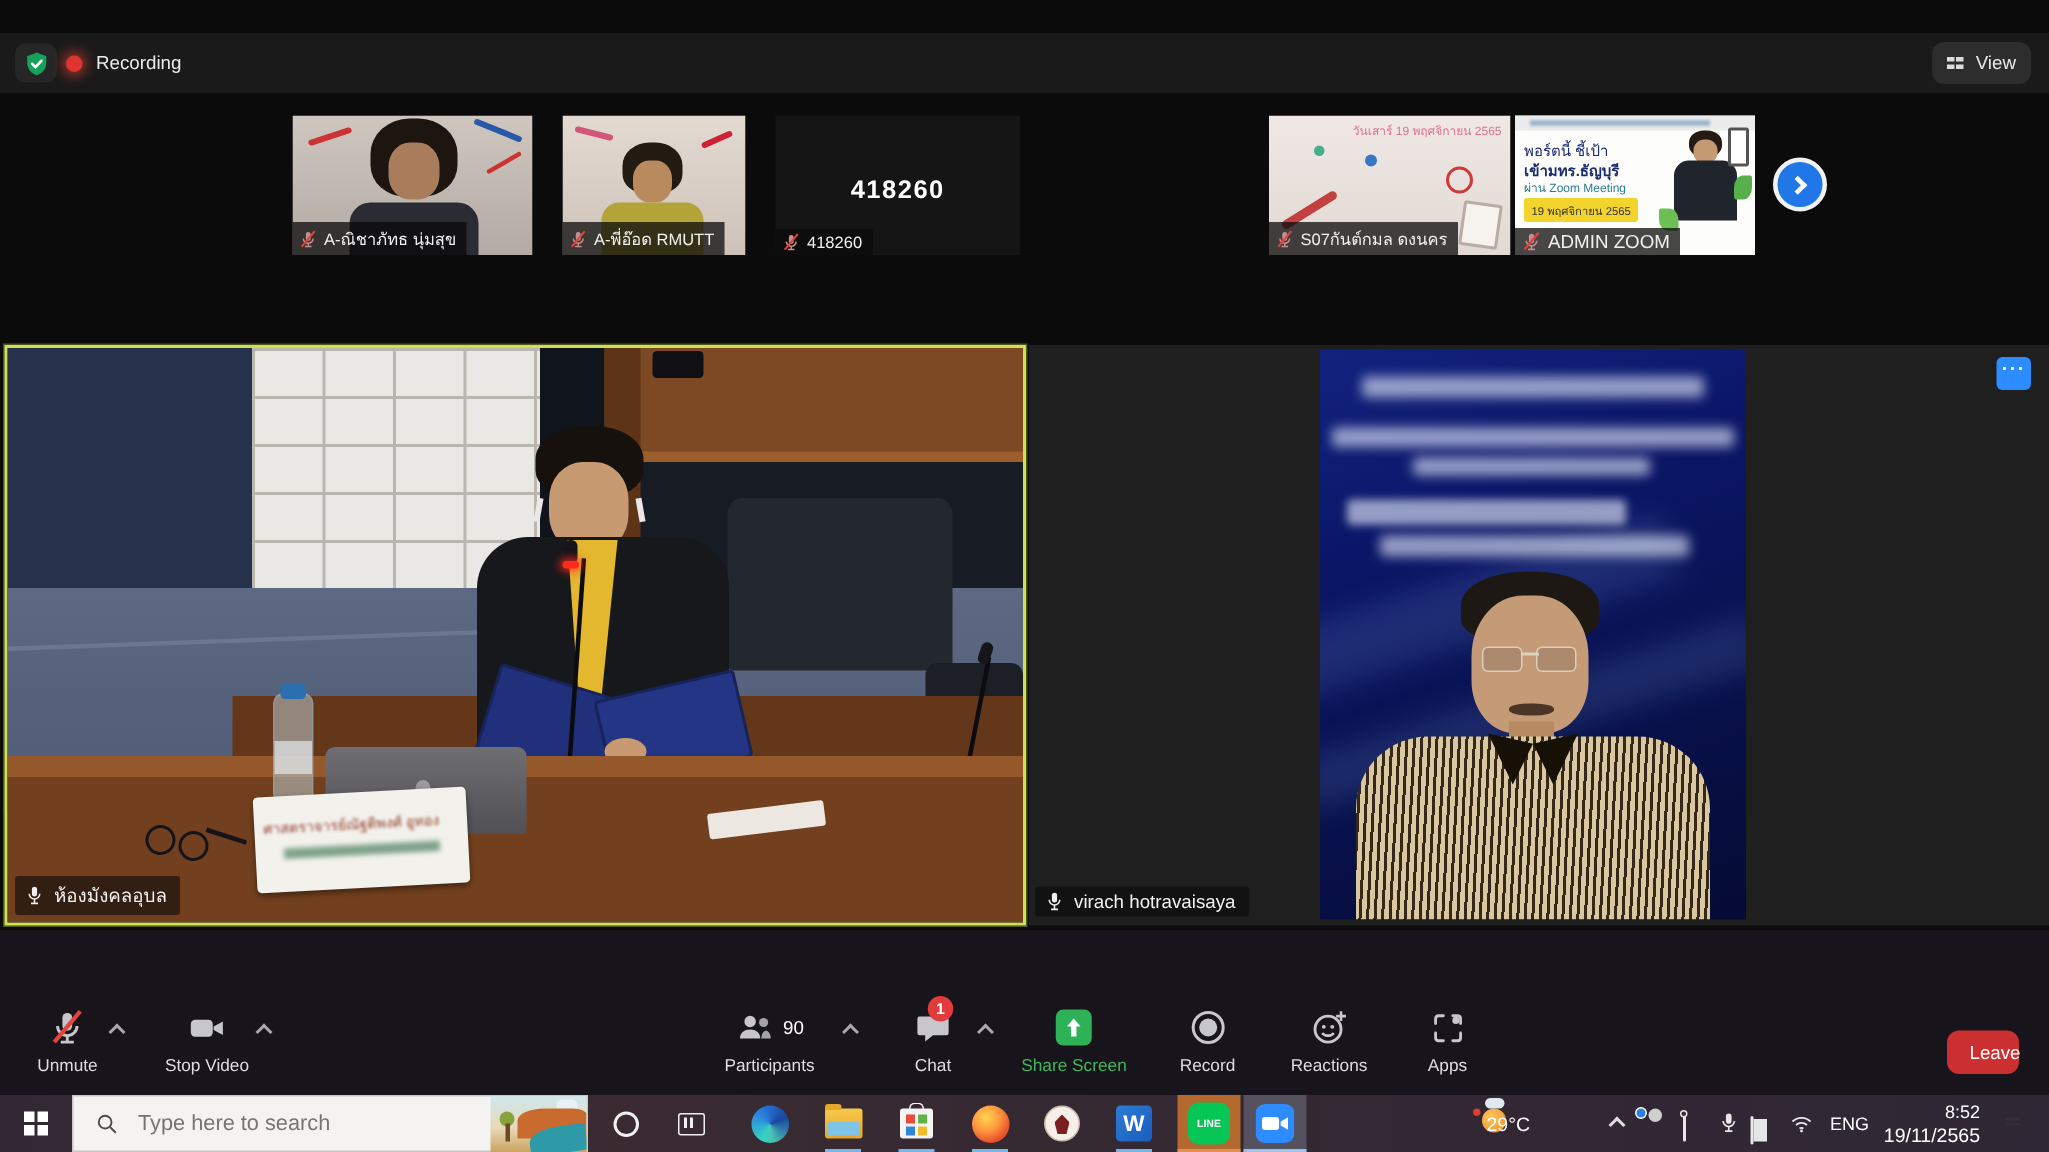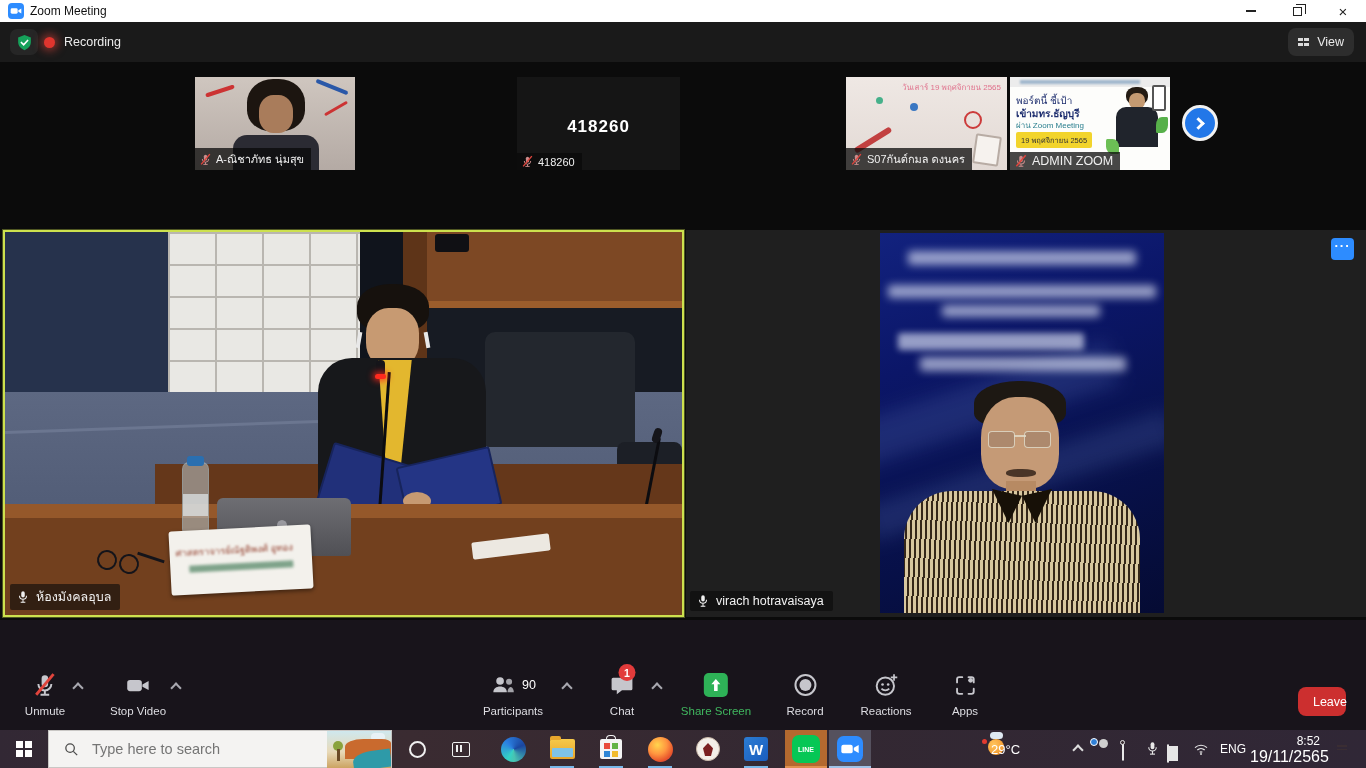--- a/index.html
+++ b/index.html
@@ -84,21 +84,21 @@
   #search-box { left:48px; top:0; width:344px; height:38px; background:#f4f3f2; display:flex; align-items:center; border:1px solid #c9c7c5; }
   #search-box input { border:none; outline:none; background:transparent; font-size:14.5px; color:#3c3c3c; width:210px; font-family:inherit; }
   #search-box .mag { margin:0 12px 0 14px; }
   #bing-img { position:absolute; right:0; top:0; width:64px; height:38px; overflow:hidden;
               background:linear-gradient(180deg,#cfe8ee 0%,#e8d9b8 55%,#caa05c 100%); }
   .tb-app { top:6px; width:26px; height:26px; display:flex; align-items:center; justify-content:center; }
   .underline { top:35.5px; height:2.5px; width:24px; background:#77b7e8; }
   .tile { top:0; height:38px; }
   .tray-txt { color:#fff; font-size:11.5px; }
   #clockblock { right:46px; top:4px; width:70px; text-align:right; color:#fff; line-height:15px; }
-  #clockblock .t1 { font-size:12px; } #clockblock .t2 { font-size:16px; }
+  #clockblock .t1 { font-size:12px; } #clockblock .t2 { font-size:13px; }
   .tray-chev { width:8px; height:8px; border-left:2px solid #ddd; border-top:2px solid #ddd; transform:rotate(45deg); }
   .batt { position:relative; width:17px; height:9px; border:1.3px solid #e6e6e6; border-radius:2px; }
   .batt::after { content:''; position:absolute; right:-3.5px; top:1.5px; width:2px; height:4px; background:#e6e6e6; }
   .batt i { position:absolute; left:1px; top:1px; bottom:1px; width:9px; background:#e6e6e6; }
   .cloudic { position:relative; width:18px; height:11px; background:#cfcfcf; border-radius:7px; }
   .cloudic::before { content:''; position:absolute; left:3px; top:-5px; width:9px; height:9px; border-radius:50%; background:#cfcfcf; }
   .cloudic i { position:absolute; right:-2px; bottom:-2px; width:8px; height:8px; border-radius:50%; background:#2f7fd6; border:1px solid #fff; }
   .castic { position:relative; width:15px; height:12px; border:1.5px solid #e8e8e8; border-radius:3px; }
   .castic i { position:absolute; right:-2px; top:-3px; width:5px; height:5px; border-radius:50%; border:1.5px solid #e8e8e8; background:#3a2d33; }
   .noteic { position:relative; width:15px; height:13px; background:#fff; border-radius:2px; }
@@ -181,35 +181,20 @@
       <path d="M3 10a13 13 0 0 1 18 0" fill="none" stroke="#e8e8e8" stroke-width="1.8"></path>
       <path d="M6.5 13.5a8 8 0 0 1 11 0" fill="none" stroke="#e8e8e8" stroke-width="1.8"></path>
       <path d="M10 17a3.5 3.5 0 0 1 4 0" fill="none" stroke="#e8e8e8" stroke-width="1.8"></path>
       <circle cx="12" cy="19.5" r="1.4" fill="#e8e8e8"></circle>
     </symbol>
   </defs>
 </svg>
 
 <div id="stage">
 
-  <div id="titlebar" class="abs">
-    <svg class="abs tb-icon">
-        <use href="#sym-zoomcam"></use>
-      </svg>
-    <span class="abs tb-title">Zoom Meeting</span>
-    <div class="abs wbtn" style="right:92px">
-        <span class="min-glyph"></span>
-      </div>
-    <div class="abs wbtn" style="right:46px">
-        <span class="restore-glyph"></span>
-      </div>
-    <div class="abs wbtn" style="right:0">
-        <span class="close-glyph">×</span>
-      </div>
-  </div>
 
   <div id="meet-toolbar" class="abs">
     <div class="abs sec-chip">
       <svg width="17" height="17" viewBox="0 0 24 24">
           <use href="#sym-shield"></use>
         </svg>
     </div>
     <div id="rec-wrap" class="abs">
       <span class="dot"></span>
       <span class="txt">Recording</span>
@@ -234,20 +219,34 @@
     <div class="abs" style="left:64px;top:18px;width:34px;height:38px;background:#a97c5b;border-radius:42%"></div>
     <div class="abs" style="left:38px;top:58px;width:86px;height:35px;background:#2b2b33;border-radius:14px 14px 0 0"></div>
     <div class="chip">
       <svg class="icx" viewBox="0 0 24 24" style="color:#c98c8c">
           <use href="#sym-mic-off"></use>
         </svg>
       <span>A-ณิชาภัทธ นุ่มสุข</span>
     </div>
   </div>
 
+  <div class="abs thumb" style="left:375px;width:122px">
+    <div class="abs" style="inset:0;background:linear-gradient(180deg,#e3dad2,#cdc2b8)"></div>
+    <div class="doodle" style="left:8px;top:10px;width:26px;height:4px;background:#d4557a;transform:rotate(14deg)"></div>
+    <div class="doodle" style="left:92px;top:14px;width:22px;height:4px;background:#c23;transform:rotate(-24deg)"></div>
+    <div class="abs" style="left:40px;top:18px;width:40px;height:34px;background:#231a12;border-radius:45% 45% 38% 38%"></div>
+    <div class="abs" style="left:47px;top:30px;width:26px;height:28px;background:#b98a5e;border-radius:42%"></div>
+    <div class="abs" style="left:26px;top:58px;width:68px;height:35px;background:#b3a43a;border-radius:12px 12px 0 0"></div>
+    <div class="chip">
+      <svg class="icx" viewBox="0 0 24 24" style="color:#c98c8c">
+          <use href="#sym-mic-off"></use>
+        </svg>
+      <span>A-พี่อ๊อด RMUTT</span>
+    </div>
+  </div>
 
   <div class="abs thumb" style="left:517px;width:163px;background:#151515">
     <div class="t3-big">418260</div>
     <div class="chip">
       <svg class="icx" viewBox="0 0 24 24" style="color:#c98c8c">
           <use href="#sym-mic-off"></use>
         </svg>
       <span>418260</span>
     </div>
   </div>

